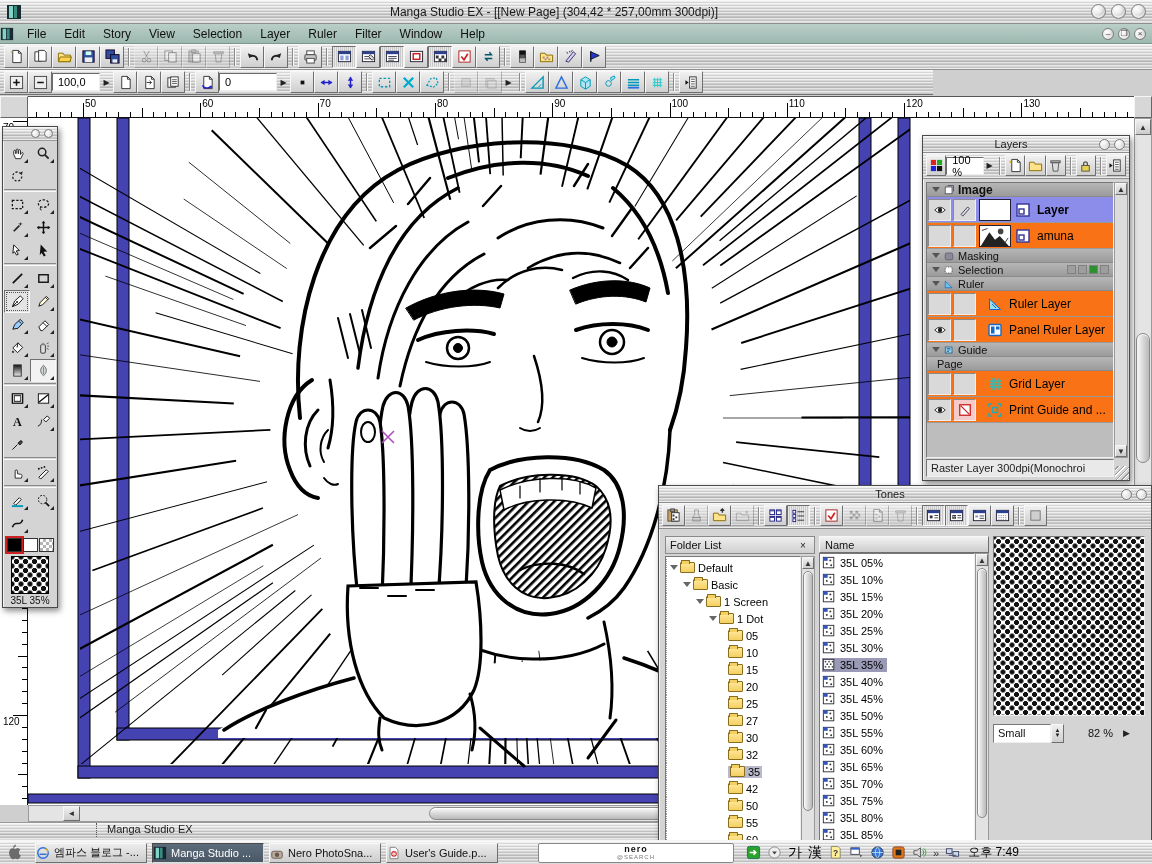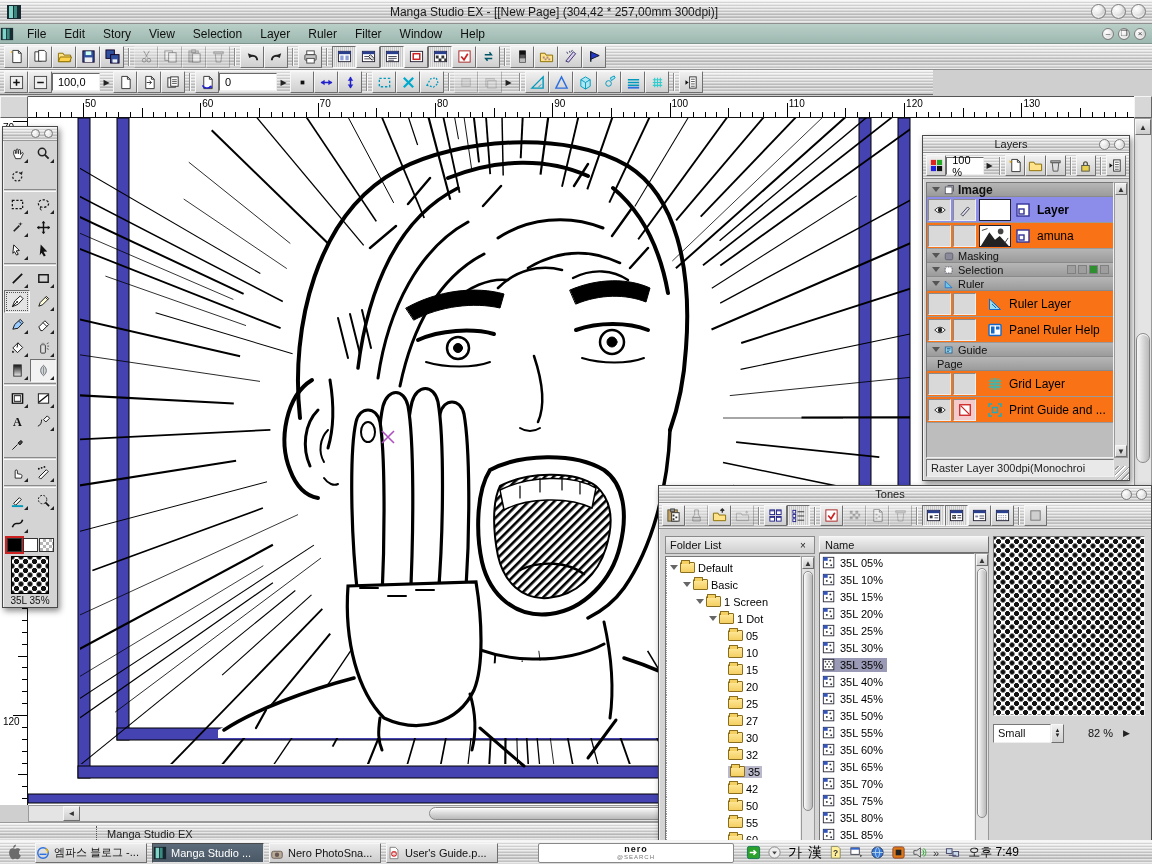--- a/index.html
+++ b/index.html
@@ -40,21 +40,21 @@
 
 #canvas{position:absolute;left:28px;top:118px;width:1106px;height:687px;background:#fff;overflow:hidden}
 
 .sb{position:absolute;background:#e4e4e4;border:1px solid #9a9a9a}
 #sbv{left:1134px;top:118px;width:18px;height:687px}
 #sbh{left:28px;top:805px;width:1106px;height:17px}
 .sbarrow{position:absolute;display:flex;align-items:center;justify-content:center;border:1px solid;border-color:#f7f7f7 #6f6f6f #6f6f6f #f7f7f7;background:linear-gradient(#efefef,#cccccc);font-size:8px;color:#333}
 .sbthumb{position:absolute;border:1px solid #8a8a8a;border-radius:8px;background:linear-gradient(90deg,#fbfbfb,#dcdcdc 45%,#b9b9b9);box-shadow:inset 0 1px 0 #fff}
 #sbh .sbthumb{background:linear-gradient(180deg,#fbfbfb,#dcdcdc 45%,#b9b9b9),repeating-linear-gradient(90deg,rgba(0,0,0,.08) 0 2px,transparent 2px 8px)}
 
-#statusbar{position:absolute;left:0;top:822px;width:1152px;height:18px;border-top:1px solid #9a9a9a;display:flex;align-items:flex-end}
+#statusbar{position:absolute;left:0;top:822px;width:1152px;height:18px;border-top:1px solid #9a9a9a;display:flex;align-items:flex-start}
 #statusbar .dotsep{height:14px;border-left:1px dotted #555;margin-left:96px}
 #statusbar .stext{font-size:11px;margin-left:10px;color:#222}
 
 .palette{position:absolute;background:#d4d4d4;border:1px solid #4a4a4a;box-shadow:2px 3px 6px rgba(0,0,0,.45),inset 1px 1px 0 #f2f2f2}
 .ptitle{height:17px;display:flex;align-items:center;padding:0 4px;border-bottom:1px solid #8d8d8d}
 .ptitle .ttext{flex:1;text-align:center;font-size:11px;color:#1c1c1c}
 .pgel{width:11px;height:11px;margin-left:4px}
 .ptoolbar{display:flex;align-items:center;height:26px;padding:0 3px;border-bottom:1px solid #8d8d8d}
 .ptoolbar .tbtn{width:23px;height:21px}
 
@@ -1187,21 +1187,21 @@
           </span>
           <span class="lbox"></span>
           <span style="width:8px"></span>
           <span class="ltype">
             <svg width="16" height="16" viewBox="0 0 16 16">
               <rect x="2" y="2.5" width="12" height="11" rx="1" fill="#fff" stroke="#1569c8" stroke-width="1.4"></rect>
               <rect x="4" y="4.5" width="3.5" height="7" fill="#1569c8"></rect>
               <rect x="9" y="4.5" width="3.5" height="3" fill="#1569c8"></rect>
             </svg>
           </span>
-          <span class="llabel">Panel Ruler Help</span>
+          <span class="llabel">Panel Ruler Layer</span>
         </div>
         <div class="lgroup">
           <span class="ltri"></span>
           <span class="lgicon">
             <svg width="12" height="12" viewBox="0 0 16 16">
               <rect x="3" y="4" width="9" height="8" fill="#9adcf0" stroke="#258"></rect>
               <path d="M5 6h5M5 8h5M5 10h3" stroke="#258"></path>
             </svg>
           </span>
           <span>Guide</span>

